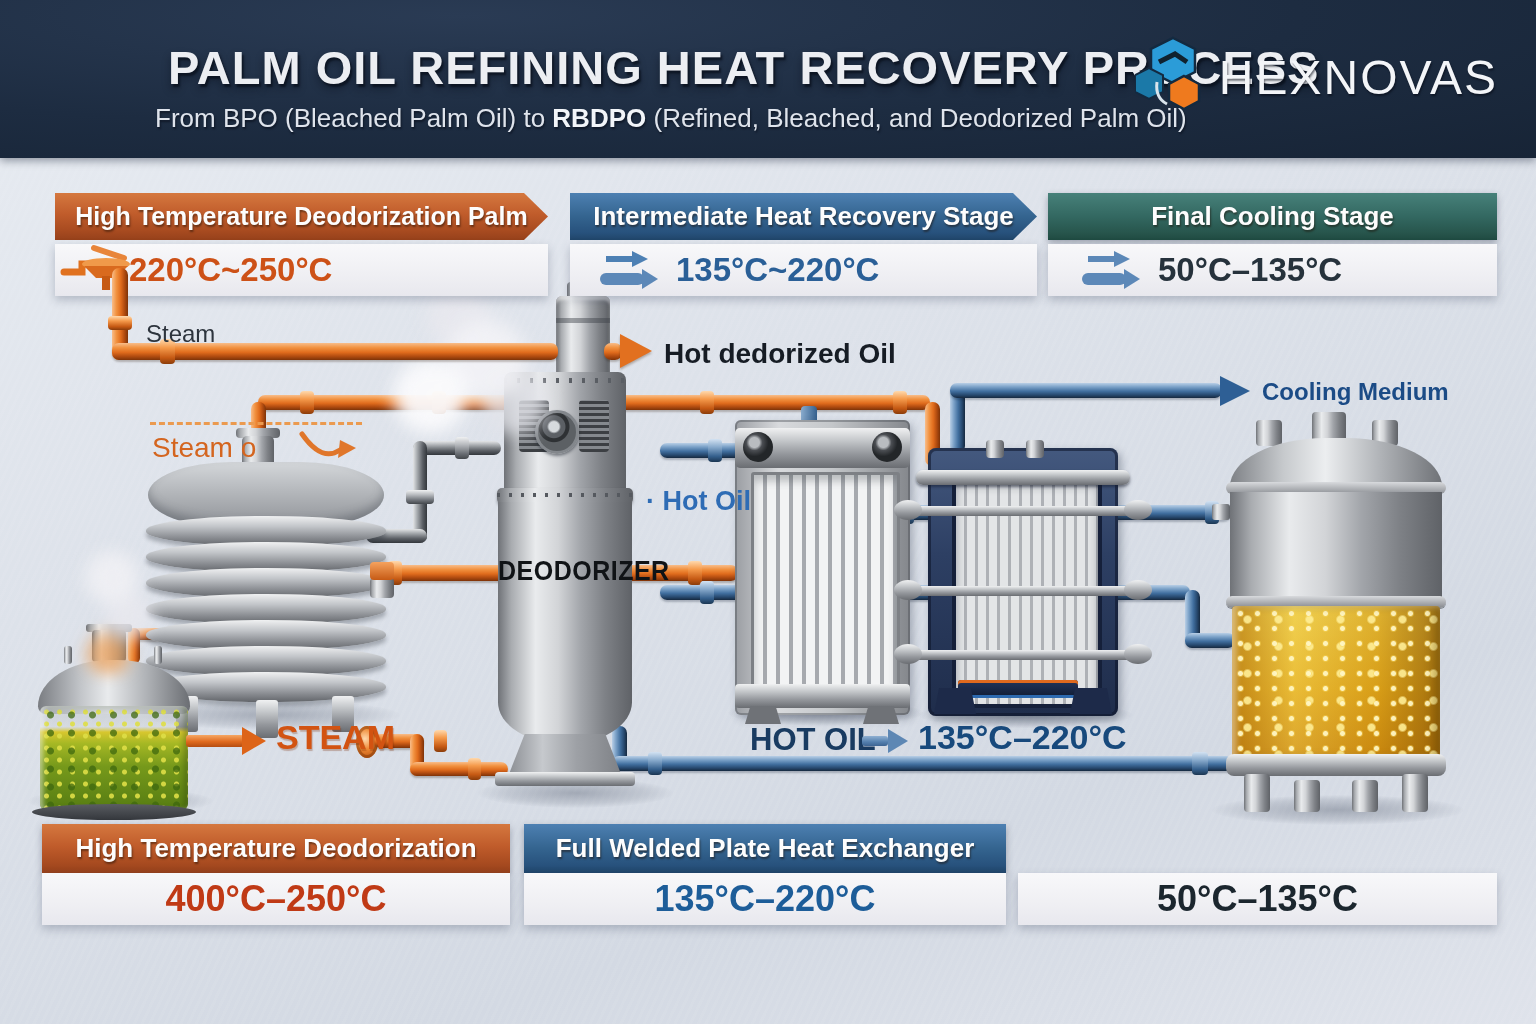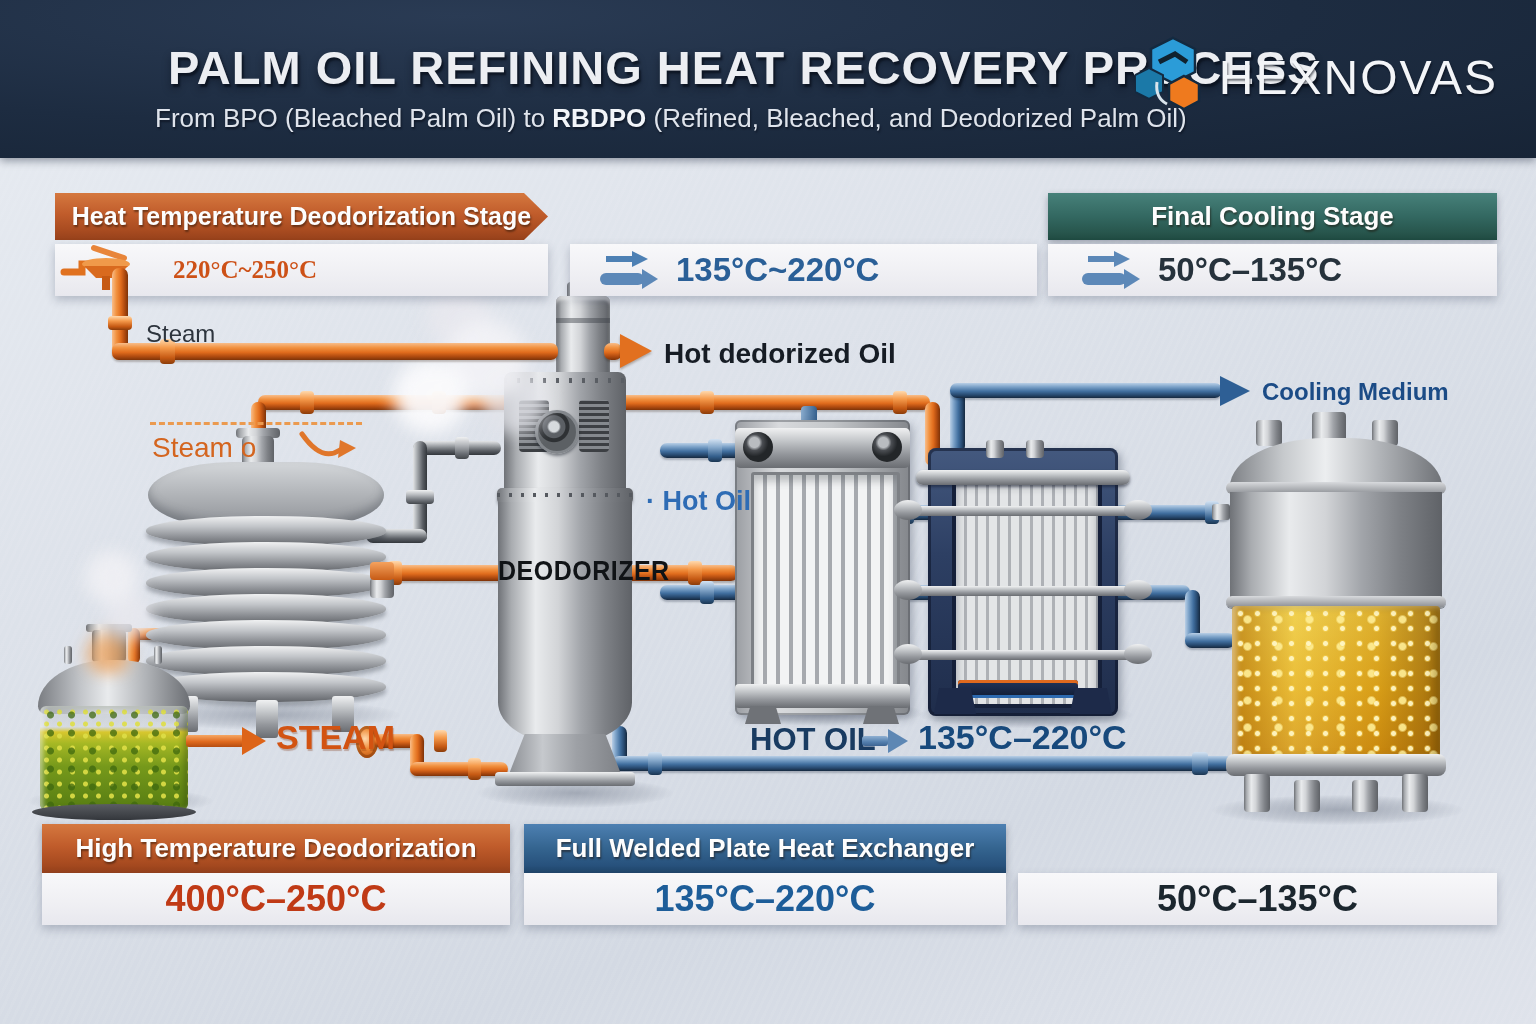--- a/index.html
+++ b/index.html
@@ -102,38 +102,41 @@
           <path d="M22,46 Q20,62 32,68" fill="none" stroke="#d9e4ec" stroke-width="3"></path>
           <path d="M24,26 L40,18 L52,26" fill="none" stroke="#10222f" stroke-width="5"></path>
         </svg>
       </span>
       <span class="logo-text">HEXNOVAS</span>
     </div>
   </div>
 
   <div class="stage" style="left:55px;top:193px;width:493px;height:103px;">
     <div class="bar bar-o" style="height:47px;">
-      <span class="bar-label" style="font-size:25px;">Heat Temperature Deodorization Stage</span>
+      <span class="bar-label" style="font-size:25px;">High Temperature Deodorization Palm</span>
     </div>
     <div class="strip" style="top:51px;height:52px;">
-      <span class="temp" style="margin-left:118px;font-size:25px;color:#cd5117;font-family:Liberation Serif, serif;">220°C~250°C</span>
+      <span class="temp" style="margin-left:74px;font-size:33px;color:#cd5117;">220°C~250°C</span>
     </div>
   </div>
 
   <span class="abs" style="left:60px;top:238px;z-index:6;">
     <svg width="78" height="52" viewBox="0 0 78 52">
       <path d="M4,34 H22 V26 H30" fill="none" stroke="#e0711f" stroke-width="7" stroke-linecap="round"></path>
       <path d="M34,10 L64,20" stroke="#e8853a" stroke-width="6" stroke-linecap="round"></path>
       <ellipse cx="46" cy="26" rx="24" ry="6" fill="#f09a4a"></ellipse>
       <path d="M24,28 L68,28 L56,40 L36,40 Z" fill="#d96a1e"></path>
       <rect x="42" y="38" width="8" height="14" fill="#c65a14"></rect>
     </svg>
   </span>
 
   <div class="stage" style="left:570px;top:193px;width:467px;height:103px;">
+    <div class="bar bar-b" style="height:47px;">
+      <span class="bar-label" style="font-size:26px;">Intermediate Heat Recovery Stage</span>
+    </div>
     <div class="strip" style="top:51px;height:52px;">
       <span style="margin-left:26px;">
         <svg width="66" height="44" viewBox="0 0 66 44">
           <path d="M10,13 H38" stroke="#4d80b4" stroke-width="6"></path>
           <polygon points="36,5 52,13 36,21" fill="#4d80b4"></polygon>
           <rect x="4" y="27" width="44" height="12" rx="6" fill="#5c88b8"></rect>
           <polygon points="46,23 62,33 46,43" fill="#5c88b8"></polygon>
         </svg>
       </span>
       <span class="temp" style="margin-left:14px;font-size:33px;color:#2a5f97;">135°C~220°C</span>

